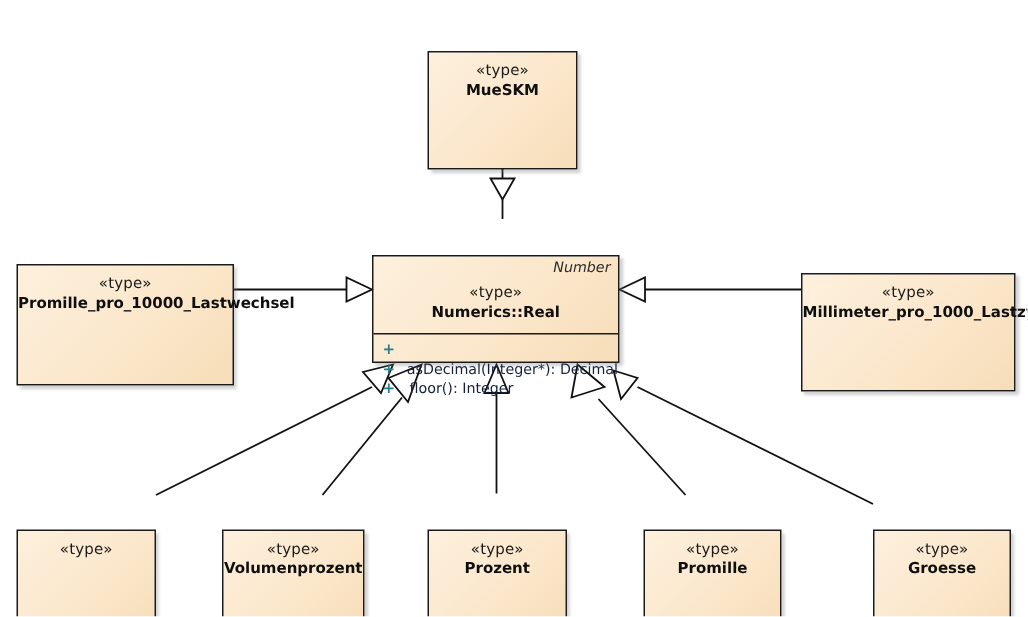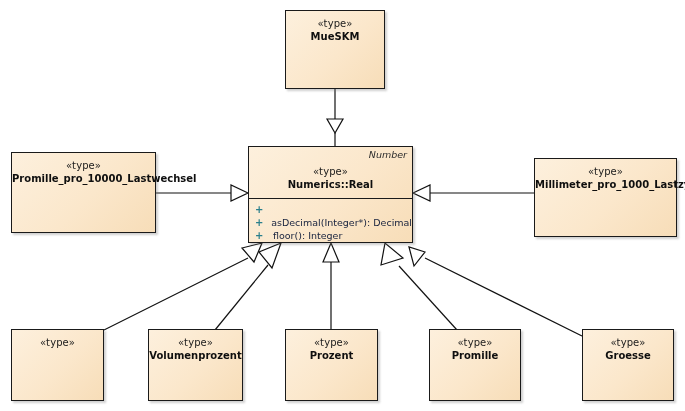--- a/index.html
+++ b/index.html
@@ -23,20 +23,21 @@
     height: 411px;
     pointer-events: none;
   }
   .uml-class {
     position: absolute;
     box-sizing: border-box;
     border: 1px solid #1a1a1a;
     background: linear-gradient(135deg, #fdf0dd 0%, #fbe7cb 55%, #f7ddb8 100%);
     box-shadow: 2px 2px 2px rgba(120,120,120,0.35);
     z-index: 2;
+    margin-top: 24px;
   }
   .uml-header {
     position: relative;
     box-sizing: border-box;
     padding-top: 6px;
     text-align: center;
   }
   .stereotype {
     display: block;
     font-size: 10px;
@@ -79,21 +80,21 @@
     width: 18px;
     color: #2a7f8c;
     font-weight: bold;
     font-size: 10px;
   }
   .feature .sig {
     color: #16213d;
   }
   
   #cls-mueskm   { left: 285px; top: 10px;  width: 100px; height: 79px; }
-  #cls-real     { left: 248px; top: 146px; width: 165px; height: 97px; }
+  #cls-real     { left: 248px; top: 146px; width: 165px; height: 72px; }
   #cls-promille-lw { left: 11px;  top: 152px; width: 145px; height: 81px; }
   #cls-millimeter  { left: 534px; top: 158px; width: 143px; height: 79px; }
   #cls-massenanteil   { left: 11px;  top: 329px; width: 93px;  height: 72px; }
   #cls-volumenprozent { left: 148px; top: 329px; width: 95px;  height: 72px; }
   #cls-prozent        { left: 285px; top: 329px; width: 93px;  height: 72px; }
   #cls-promille       { left: 429px; top: 329px; width: 92px;  height: 72px; }
   #cls-groesse        { left: 582px; top: 329px; width: 92px;  height: 72px; }
   #cls-real .uml-header { height: 51px; padding-top: 18px; }
 </style>
 </head>

